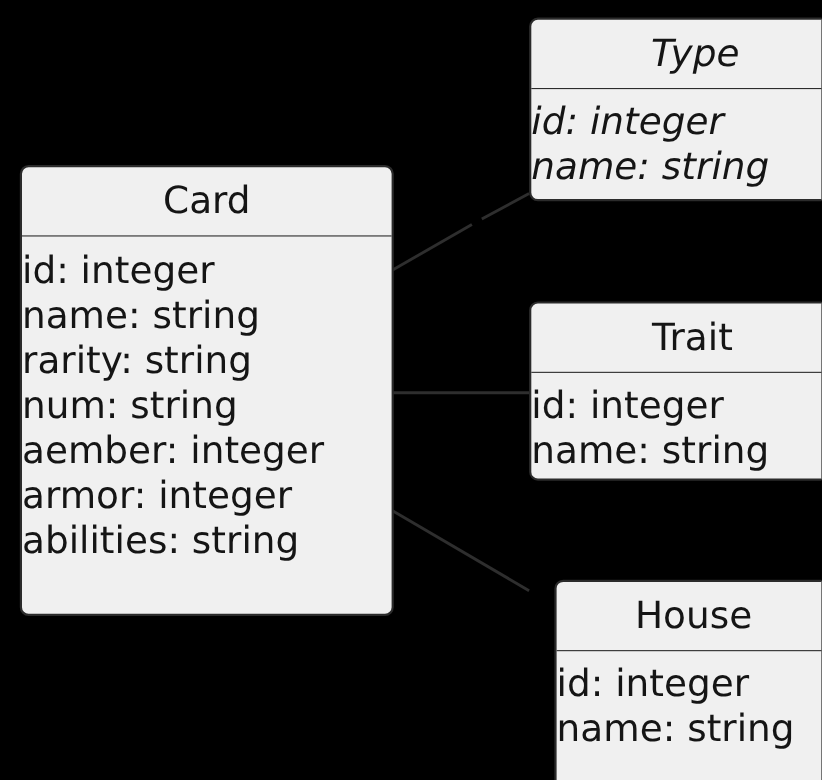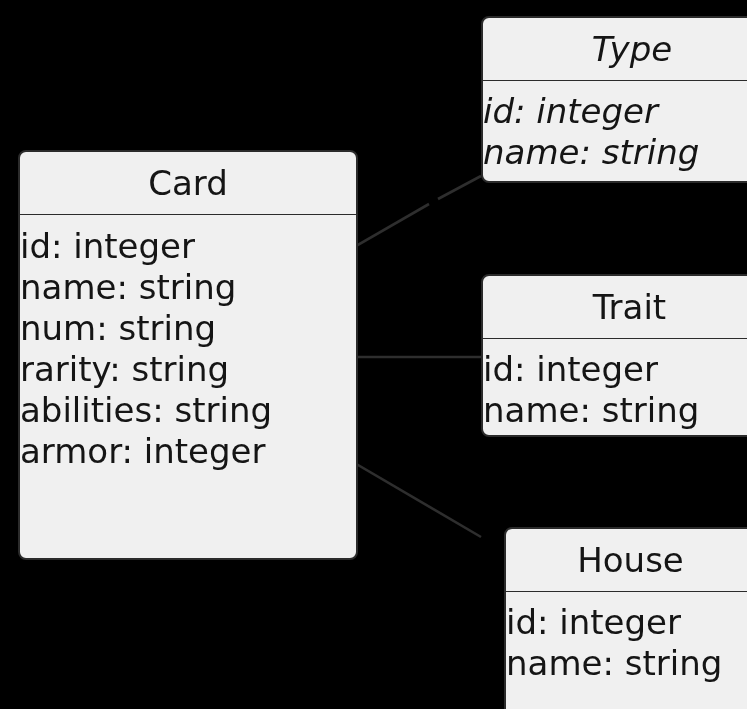--- a/index.html
+++ b/index.html
@@ -66,24 +66,25 @@
     <line class="edge" x1="438" y1="199" x2="481" y2="176"></line>
     <line class="edge" x1="330" y1="357" x2="481" y2="357"></line>
     <line class="edge" x1="329" y1="448" x2="481" y2="537"></line>
   </svg>
 
   <div class="entity entity-card">
     <div class="entity-title">Card</div>
     <div class="entity-fields">
       <div class="field">id: integer</div>
       <div class="field">name: string</div>
+      <div class="field">rarity: string</div>
       <div class="field">num: string</div>
-      <div class="field">rarity: string</div>
+      <div class="field">aember: integer</div>
+      <div class="field">armor: integer</div>
       <div class="field">abilities: string</div>
-      <div class="field">armor: integer</div>
     </div>
   </div>
 
   <div class="entity entity-type">
     <div class="entity-title">Type</div>
     <div class="entity-fields">
       <div class="field">id: integer</div>
       <div class="field">name: string</div>
     </div>
   </div>

